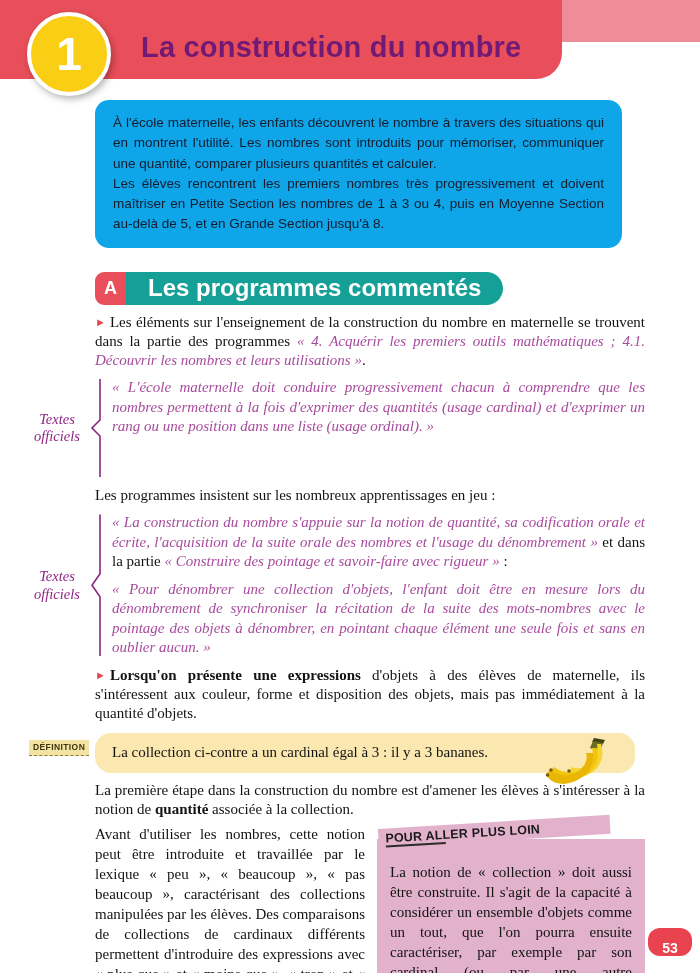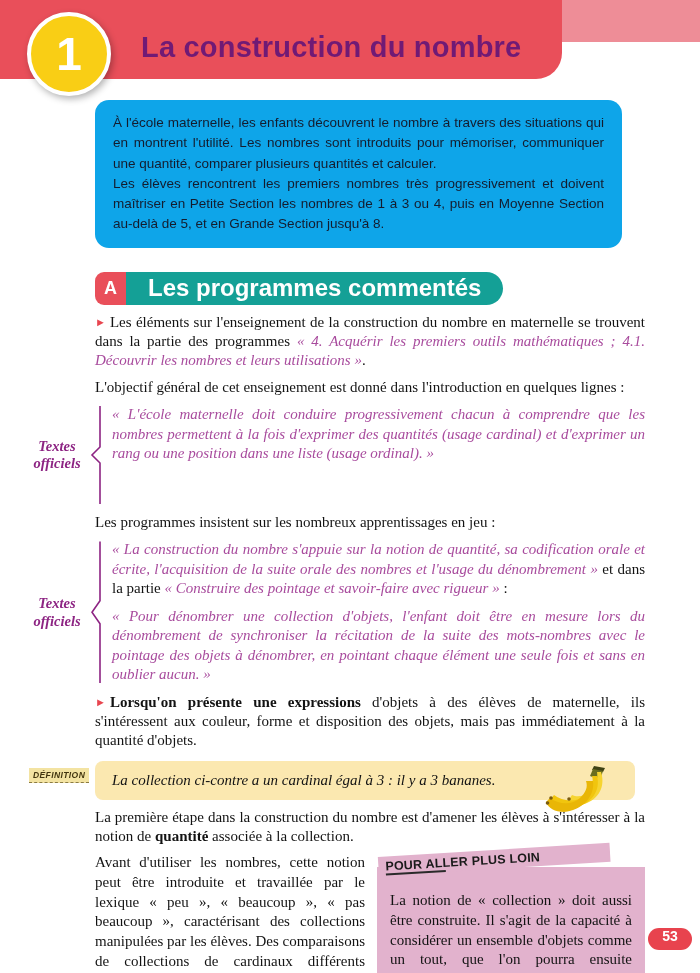--- a/index.html
+++ b/index.html
@@ -42,32 +42,32 @@
     font-weight:bold; font-size:17.5px;
   }
   .para { margin:8px 55px 0 95px; font-size:15px; line-height:1.28; text-align:justify; }
   .bullet { color:#e8454f; font-size:11px; vertical-align:1px; padding-right:4px; }
   .magenta { color:#a84b9d; font-style:italic; }
   b.inline { font-weight:bold; }
   
   .to-row { display:flex; margin:8px 55px 0 24px; align-items:stretch; }
   .to-label {
     width:66px; align-self:center; text-align:center;
-    font-weight:bold; font-style:italic; font-size:14.5px; line-height:1.2; color:#8d2483;
+    font-weight:normal; font-style:italic; font-size:14.5px; line-height:1.2; color:#8d2483;
     display:flex; flex-direction:column;
   }
   .to-bracket { width:15px; }
   .to-bracket svg { display:block; width:15px; height:100%; }
   .to-quote { flex:1; padding-left:7px; font-style:italic; font-size:15px; line-height:1.3; color:#a84b9d; text-align:justify; }
   .to-quote .blk { color:#131313; font-style:normal; }
   .q-gap { height:8px; }
   
   .def-row {
-    position:relative; margin:10px 65px 0 95px; background:#fbe8b0; border-radius:8px;
-    padding:10px 115px 10px 17px; font-size:15px; line-height:1.32;font-style:italic;
+    position:relative; margin:10px 65px 0 95px; background:#fbe8b0; border-radius:16px;
+    padding:10px 115px 10px 17px; font-size:15px; line-height:1.32;
   }
   .def-tag {
     position:absolute; left:-66px; top:7px; background:#f3e3a2; color:#42350f;
     font-family:"Liberation Sans", sans-serif; font-weight:bold; font-size:8.5px; letter-spacing:.4px;
     padding:2px 4px 1px; border-bottom:1px dashed #8a7a42; white-space:nowrap;
   }
   .bananas { position:absolute; right:24px; top:3px; width:66px; height:52px; }
   
   .cols { display:flex; margin:6px 55px 0 95px; gap:12px; }
   .col-left { width:270px; font-size:15px; line-height:1.33; text-align:justify; }
@@ -75,23 +75,23 @@
   .pal-box { background:#e2b2cd; padding:24px 13px 13px; font-size:15px; line-height:1.33; text-align:justify; }
   .pal-label {
     position:absolute; top:4px; left:2px; right:34px; padding:3px 7px 2px;
     background:#e2b2cd; transform:rotate(-3.5deg); transform-origin:left bottom;
     font-family:"Liberation Sans", sans-serif; font-weight:bold; font-size:12.5px; color:#1a1a1a;
     letter-spacing:.2px; white-space:nowrap;
   }
   .pal-label::after { content:""; position:absolute; left:7px; bottom:0px; width:60px; height:2px; background:#2a2a2a; }
   
   .page-badge {
-    position:absolute; right:8px; top:928px; width:44px; height:22px; background:#e8434e;
+    position:absolute; right:8px; top:928px; width:44px; height:28px; background:#e8434e;
     border-radius:12px; color:#fff; font-family:"Liberation Sans", sans-serif; font-weight:bold;
-    font-size:14px; display:flex; align-items:flex-start; justify-content:center;
+    font-size:14px; display:flex; align-items:flex-end; justify-content:center;
   }
 </style>
 </head>
 <body>
 
 <div class="page">
 
   <div class="band-pink"></div>
   <div class="banner-red"></div>
   <div class="chapter-circle">
@@ -109,21 +109,20 @@
     <div class="section-bar">
       <div class="section-letter">A</div>
       <div class="section-title">Les programmes commentés</div>
     </div>
 
 
     <div class="para">
       <span class="bullet">►</span><span>Les éléments sur l'enseignement de la construction du nombre en maternelle se trouvent dans la partie des programmes </span><span class="magenta">« 4. Acquérir les premiers outils mathématiques ; 4.1. Découvrir les nombres et leurs utilisations »</span><span>.</span>
     </div>
 
-    <div class="para">L'objectif général de cet enseignement est donné dans l'introduction en quelques lignes :</div>
 
     <div class="to-row">
       <div class="to-label">
         <span>Textes</span>
         <span>officiels</span>
       </div>
       <div class="to-bracket">
         <svg viewBox="0 0 15 100" preserveAspectRatio="none">
           <polyline points="10,1 10,42 2,50 10,58 10,99" fill="none" stroke="#8d2483" stroke-width="1.6" vector-effect="non-scaling-stroke"></polyline>
         </svg>

